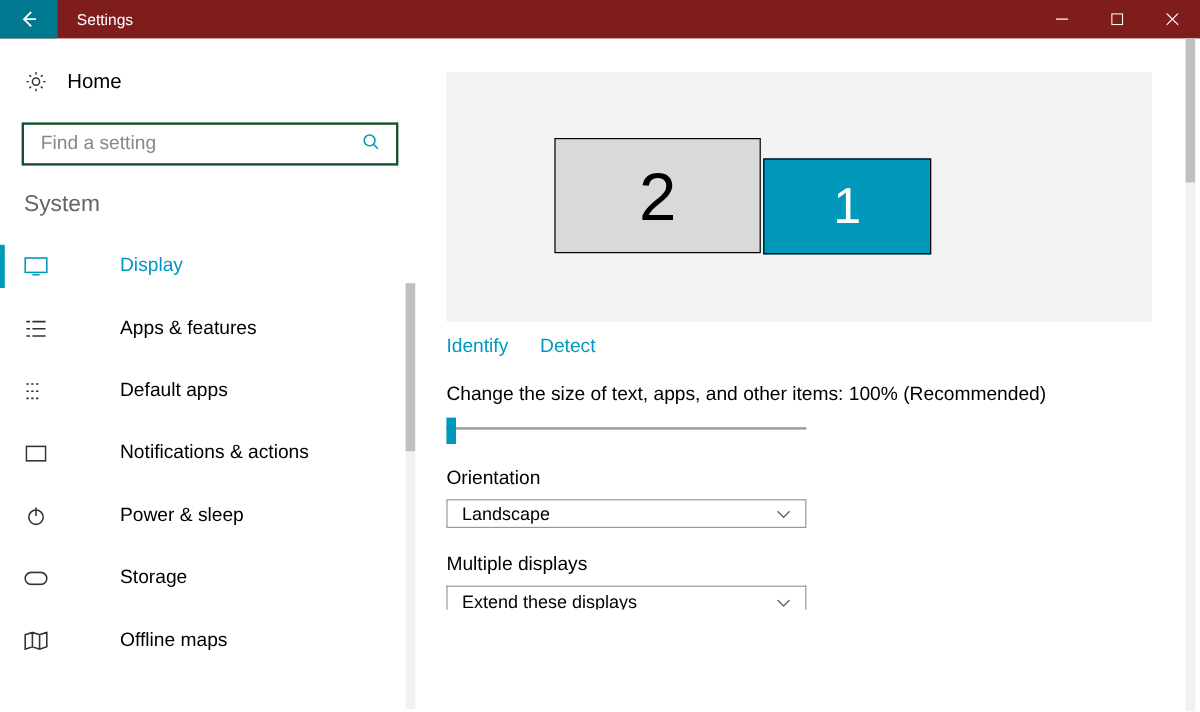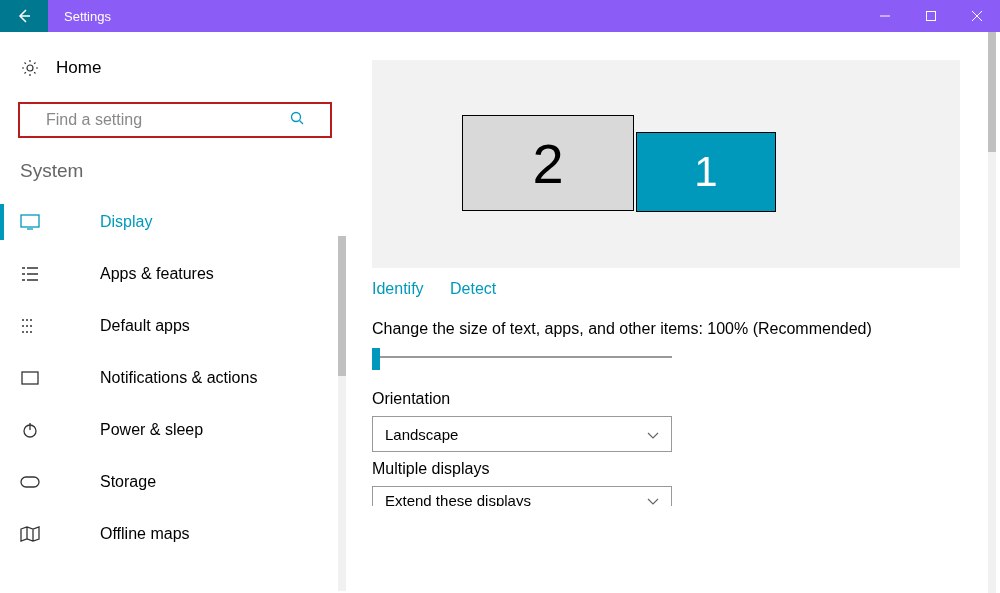--- a/index.html
+++ b/index.html
@@ -1,35 +1,35 @@
 <!DOCTYPE html>
 <html><head>
   <meta charset="utf-8">
   <style>
     * { box-sizing: border-box; margin: 0; padding: 0; font-family: "Segoe UI", Tahoma, sans-serif; }
     body { width: 1000px; height: 593px; background: #fff; overflow: hidden; position: relative; }
 
     
-    .titlebar { height: 32px; background: #8b5cf6; display: flex; align-items: center; color: #fff; }
+    .titlebar { height: 32px; background: #7f1d1d; display: flex; align-items: center; color: #fff; }
     .titlebar-back { width: 48px; height: 32px; background: #00788f; display: flex; align-items: center; justify-content: center; }
     .titlebar-title { margin-left: 16px; font-size: 13px; font-weight: 400; flex: 1; }
     .titlebar-controls { display: flex; }
     .titlebar-btn { width: 46px; height: 32px; display: flex; align-items: center; justify-content: center; }
     .titlebar-btn svg { stroke: #fff; stroke-width: 1; fill: none; }
 
     
     .main { display: flex; height: calc(593px - 32px); position: relative; }
 
     
     .sidebar { width: 350px; padding-top: 20px; position: relative; }
     .home-row { display: flex; align-items: flex-start; padding: 6px 0 6px 20px; margin-bottom: 18px; }
     .home-row .icon { width: 20px; height: 20px; margin-right: 16px; display:flex; align-items:center; justify-content:center; }
     .home-row .label { font-size: 17px; color: #000; }
 
-    .search-box { margin: 0 18px 22px 18px; height: 36px; border: 2px solid #b91c1c; display: flex; align-items: center; padding: 0 26px; }
+    .search-box { margin: 0 18px 22px 18px; height: 36px; border: 2px solid #14532d; display: flex; align-items: center; padding: 0 14px; }
     .search-box input { border: none; outline: none; flex: 1; font-size: 16px; color: #666; background: transparent; }
     .search-box input::placeholder { color: #888; }
     .search-icon { color: #0099bc; }
 
     .section-label { font-size: 19px; color: #666; margin: 0 0 14px 20px; }
 
     .nav-item { display: flex; align-items: center; height: 52px; padding-left: 20px; position: relative; gap: 44px; }
     .nav-item .icon { width: 20px; height: 20px; margin-right: 16px; display:flex; align-items:center; justify-content:center; color:#333; }
     .nav-item .label { font-size: 16px; color: #000; }
     .nav-item.active .label { color: #0099bc; }
@@ -51,21 +51,21 @@
     .link-row { margin-bottom: 22px; }
     .link { color:#0099bc; font-size:16px; margin-right:22px; cursor:pointer; }
 
     .setting-text { font-size:16px; color:#000; margin-bottom:8px; }
 
     .slider { position:relative; width:300px; height:24px; margin-bottom:20px; }
     .slider-track { position:absolute; top:10px; left:0; right:0; height:2px; background:#999; }
     .slider-thumb { position:absolute; left:0; top:2px; width:8px; height:22px; background:#0099bc; }
 
     .field-label { font-size:16px; color:#000; margin-bottom:8px; }
-    .dropdown { width:300px; height:36px; border:1px solid #999; display:flex; align-items:center; padding:0 12px; font-size:15px; color:#000; justify-content:space-between; margin-bottom:8px; }
+    .dropdown { width:300px; height:24px; border:1px solid #999; display:flex; align-items:center; padding:0 12px; font-size:15px; color:#000; justify-content:space-between; margin-bottom:22px; }
     .dropdown-chevron { color:#666; }
 
     .dropdown-cut { width:300px; height:20px; border:1px solid #999; border-bottom:none; display:flex; align-items:flex-start; padding:5px 12px 0; font-size:15px; color:#000; justify-content:space-between; overflow:hidden; }
 
     .content-scroll { position:absolute; right:4px; top:0; width:8px; bottom:0; background:#f1f1f1; }
     .content-thumb { position:absolute; top:0; width:8px; height:120px; background:#c0c0c0; }
   </style>
 </head>
 <body>
 

